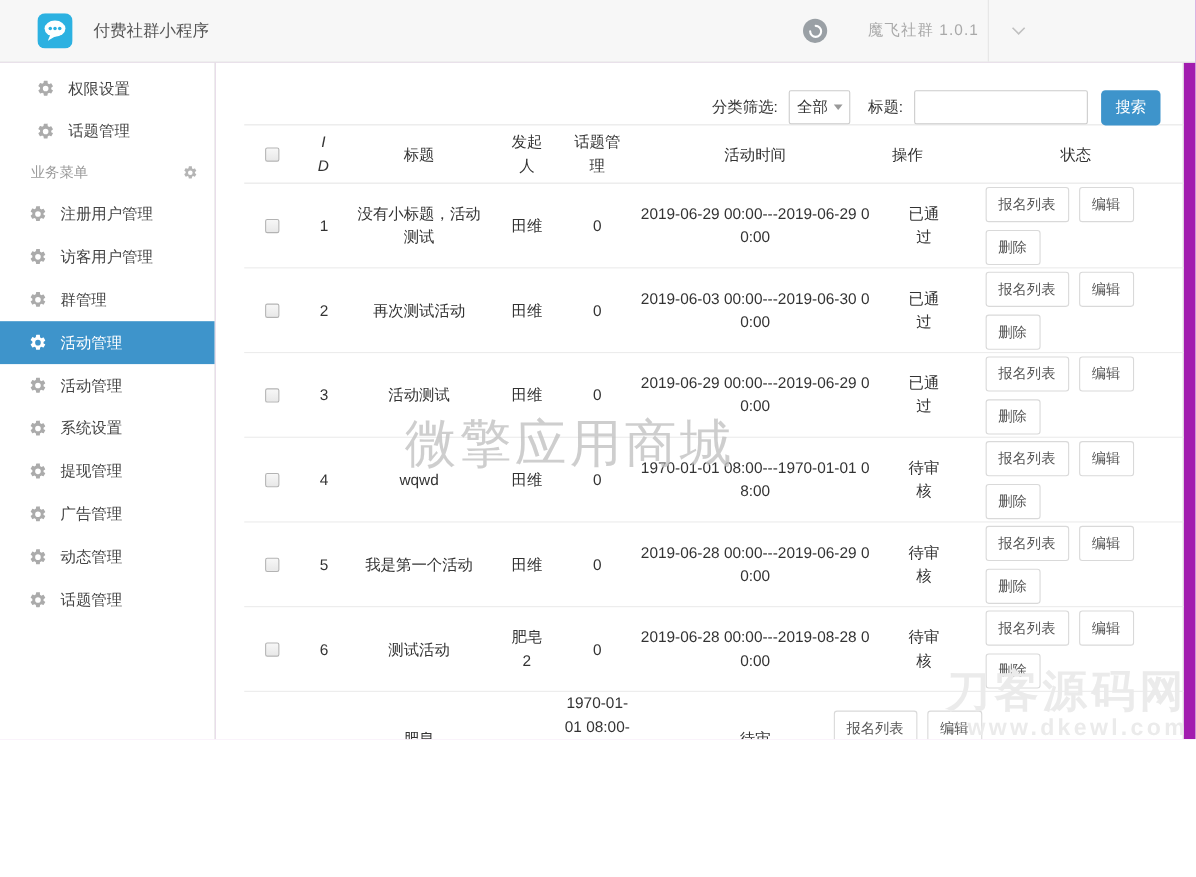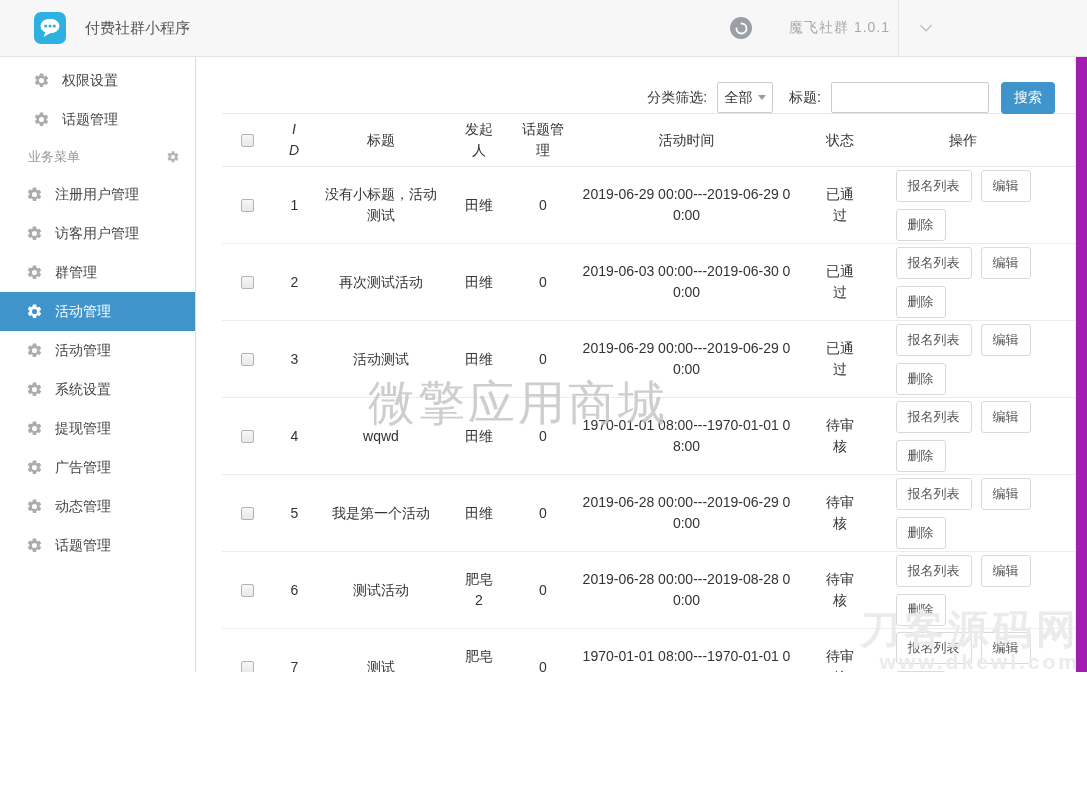--- a/index.html
+++ b/index.html
@@ -276,26 +276,26 @@
           </div>
         <div class="cell">
             <span class="w-init">发起人</span>
           </div>
         <div class="cell">
             <span class="w-num">话题管理</span>
           </div>
         <div class="cell">
             <span>活动时间</span>
           </div>
-        <div class="cell">
-            <span>状态</span>
-          </div>
         <div class="cell c-ops">
             <span>操作</span>
           </div>
+        <div class="cell">
+            <span>状态</span>
+          </div>
       </div>
       <div id="table-body">
   <div class="trow">
     <div class="cell">
               <span class="checkbox"></span>
             </div>
     <div class="cell">
               <span class="f-id">1</span>
             </div>
     <div class="cell">
@@ -488,23 +488,20 @@
       </div>
     </div>
   </div>
 
   <div class="trow">
     <div class="cell">
               <span class="checkbox"></span>
             </div>
     <div class="cell">
               <span class="f-id">7</span>
-            </div>
-    <div class="cell">
-              <span class="w-title f-title">测试</span>
             </div>
     <div class="cell">
               <span class="w-init f-init">肥皂2</span>
             </div>
     <div class="cell">
               <span class="f-num">0</span>
             </div>
     <div class="cell">
               <span class="w-time f-time">1970-01-01 08:00---1970-01-01 08:00</span>
             </div>

